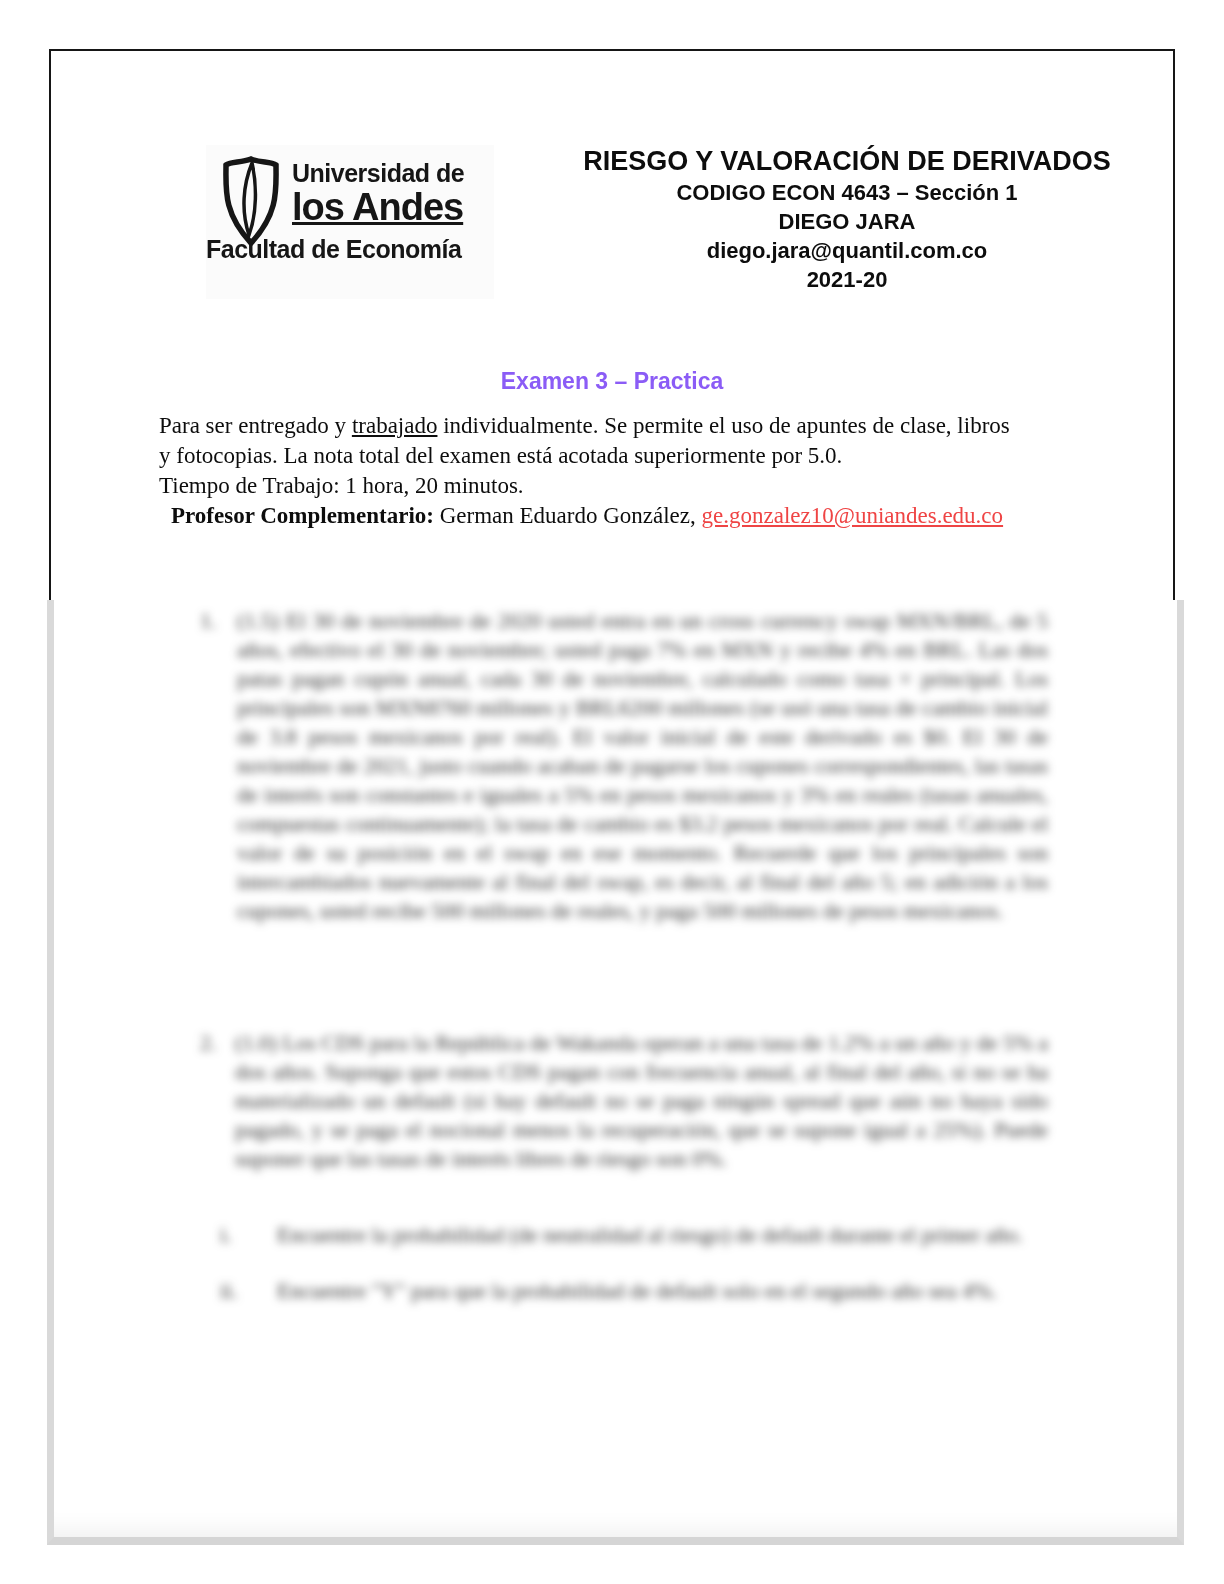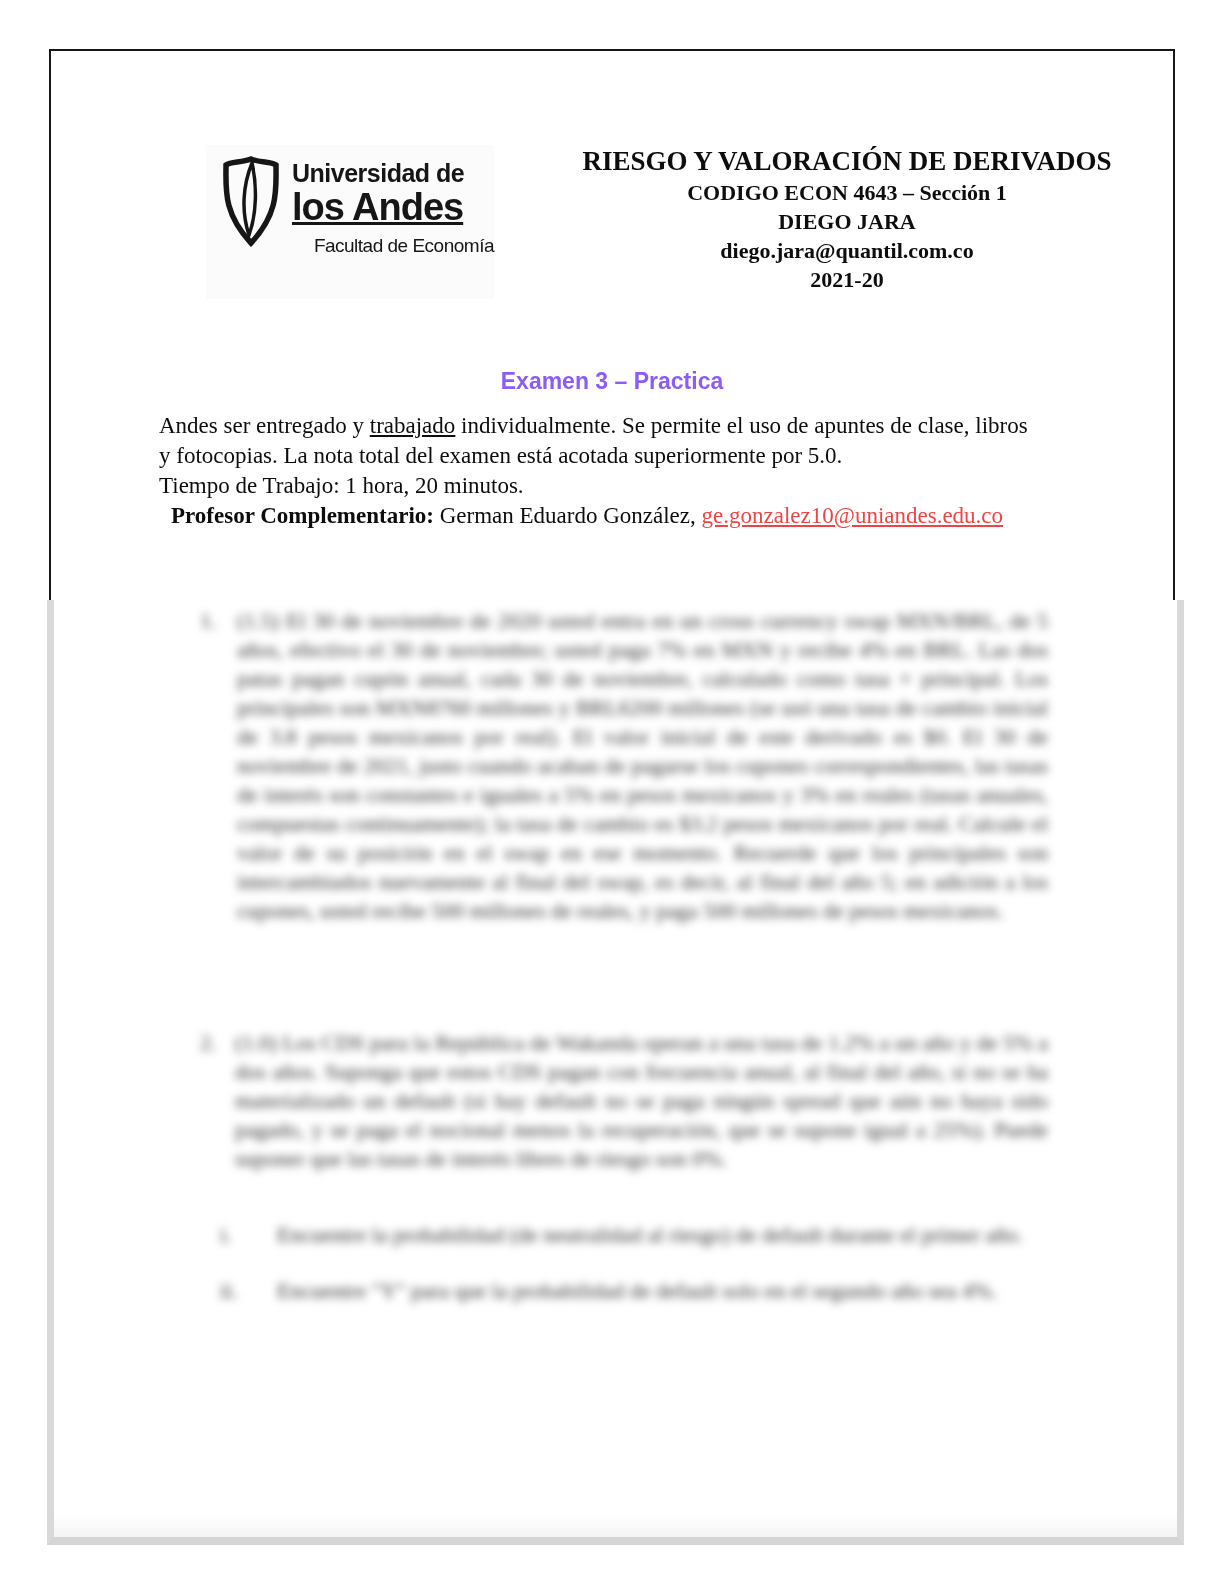--- a/index.html
+++ b/index.html
@@ -17,26 +17,26 @@
   
   .logo{
     position:absolute;left:155px;top:94px;width:288px;height:154px;
     background:#fbfbfb;font-family:"Liberation Sans",sans-serif;color:#161616;
   }
   .logo-row{display:flex;align-items:flex-start;padding-top:8px;}
   .shield{display:block;width:66px;height:96px;margin-left:12px;flex:none;}
   .logo-names{display:flex;flex-direction:column;margin-left:8px;margin-top:6px;}
   .logo-n1{font-size:25px;font-weight:700;letter-spacing:-0.5px;line-height:28px;}
   .logo-n2{font-size:38px;font-weight:700;letter-spacing:-1px;line-height:40px;text-decoration:underline;}
-  .logo-fac{font-size:19px;font-weight:400;letter-spacing:-0.5px;margin-top:-14px;text-align:right;}
+  .logo-fac{font-size:25px;font-weight:700;letter-spacing:-0.5px;margin-top:-14px;text-align:left;}
 
   
   .header-block{
     position:absolute;left:466px;top:94px;width:660px;text-align:center;
-    font-family:Liberation Serif, serif;font-weight:700;color:#0d0d0d;
+    font-family:Liberation Sans, sans-serif;font-weight:700;color:#0d0d0d;
   }
   .h-title{font-size:27px;line-height:33px;}
   .h-line{font-size:22px;line-height:29px;}
 
   
   .exam-title{
     position:absolute;left:0;top:317px;width:100%;text-align:center;
     font-family:"Liberation Sans",sans-serif;font-weight:700;font-size:23px;color:#8b5cf6;
   }
 
@@ -92,21 +92,21 @@
     <div class="h-title">RIESGO Y VALORACIÓN DE DERIVADOS</div>
     <div class="h-line">CODIGO ECON 4643 – Sección 1</div>
     <div class="h-line">DIEGO JARA</div>
     <div class="h-line">diego.jara@quantil.com.co</div>
     <div class="h-line">2021-20</div>
   </div>
 
   <div class="exam-title">Examen 3 – Practica</div>
 
   <div class="instructions">
-    <div class="iline"><span>Andes ser entregado y </span><span class="bu">trabajado</span><span> individualmente. Se permite el uso de apuntes de clase, libros</span></div>
+    <div class="iline"><span>Para ser entregado y </span><span class="bu">trabajado</span><span> individualmente. Se permite el uso de apuntes de clase, libros</span></div>
     <div class="iline">y fotocopias. La nota total del examen está acotada superiormente por 5.0.</div>
     <div class="iline">Tiempo de Trabajo: 1 hora, 20 minutos.</div>
     <div class="iline"><span class="b">Profesor Complementario:</span><span> German Eduardo González, </span><a class="link">ge.gonzalez10@uniandes.edu.co</a></div>
   </div>
 
 </div>
 
 <div class="sheet">
 
   <div class="qblock q1">

